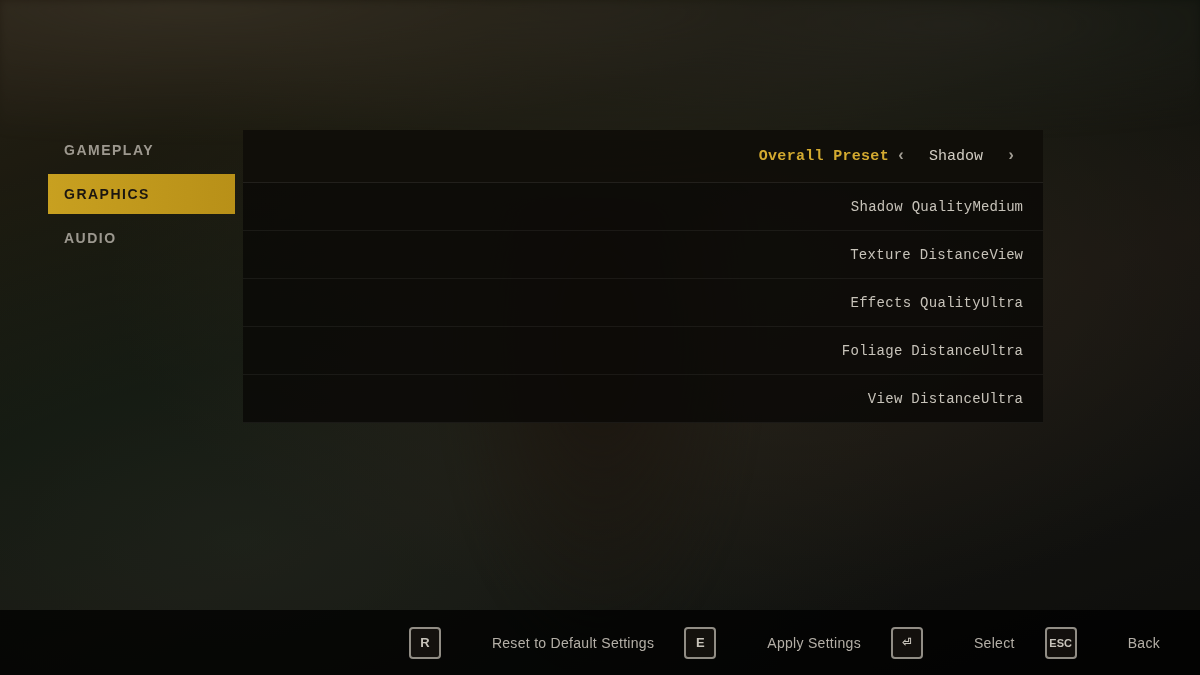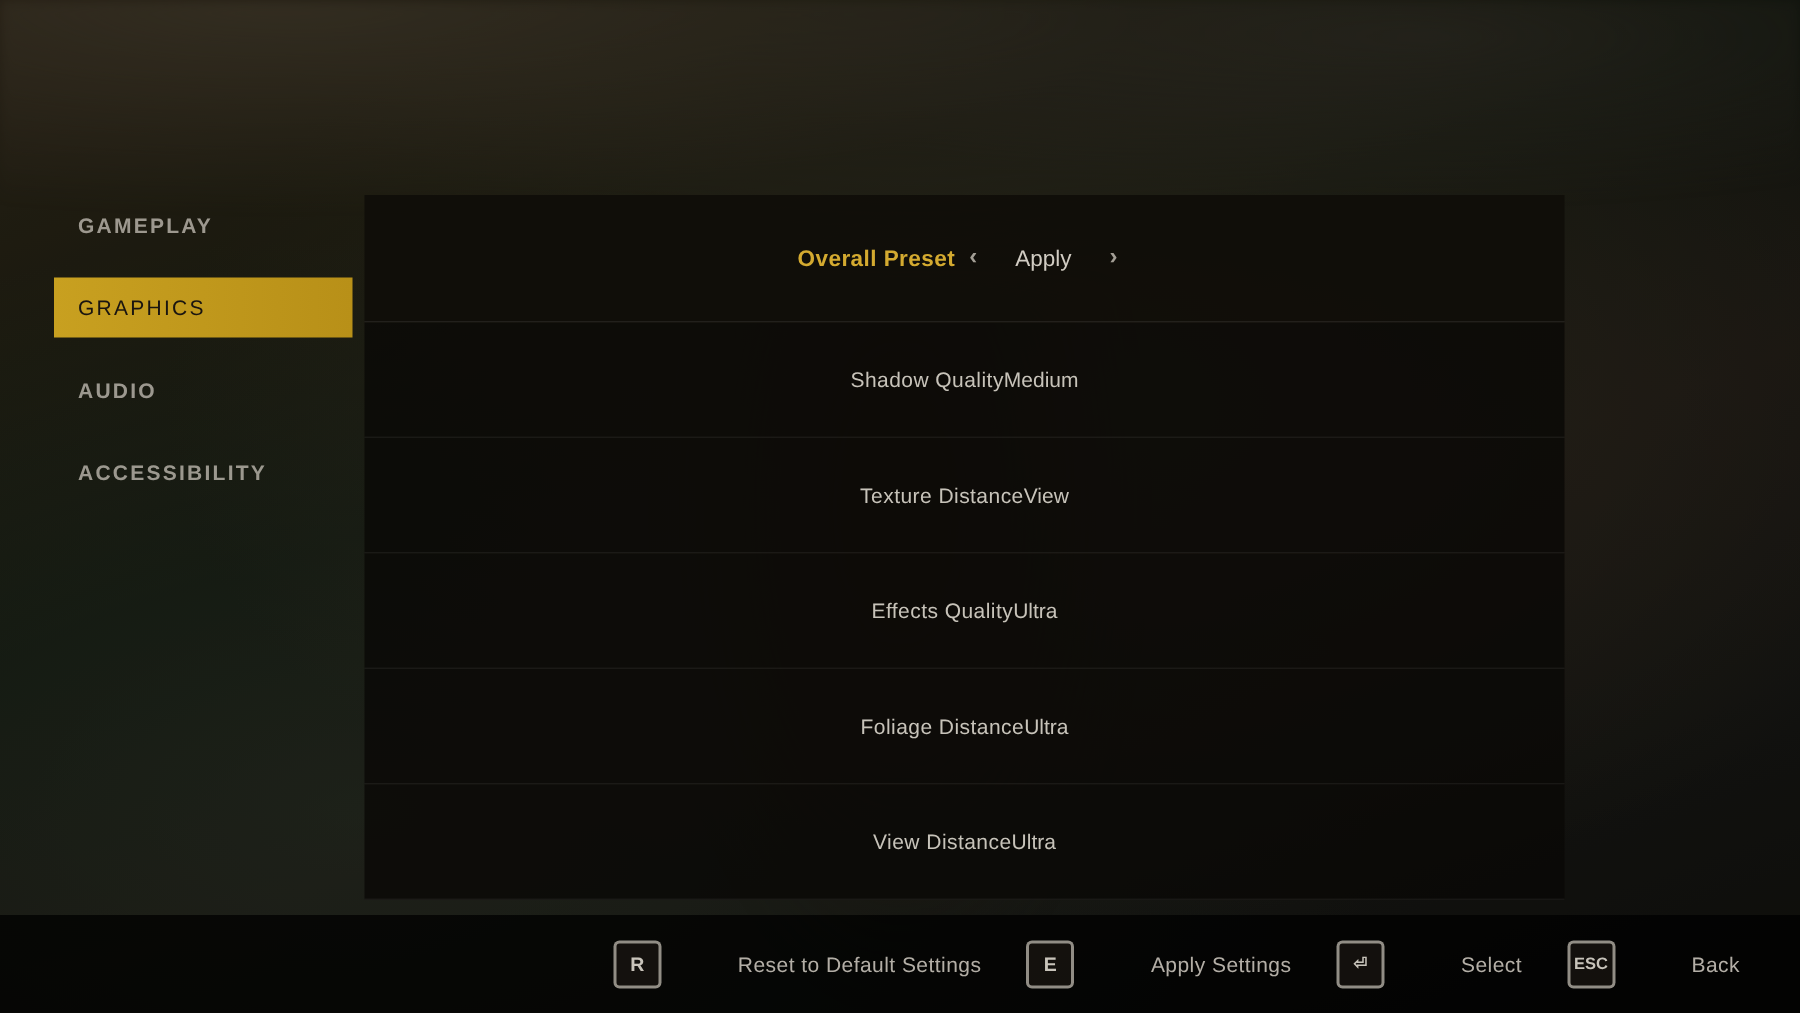--- a/index.html
+++ b/index.html
@@ -61,56 +61,57 @@
       display: flex;
       align-items: flex-start;
       padding-top: 130px;
     }
 
     
     .sidebar {
       width: 235px;
       display: flex;
       flex-direction: column;
-      gap: 15px;
-      padding-left: 36px;
+      gap: 4px;
+      padding-left: 48px;
     }
 
     .sidebar-item {
       padding: 12px 16px 12px 16px;
       font-size: 14px;
       font-weight: 600;
       letter-spacing: 1.5px;
       text-transform: uppercase;
       cursor: pointer;
       color: rgba(200,195,185,0.75);
       position: relative;
     }
 
     .sidebar-item.active {
       background: linear-gradient(90deg, #c8a020 0%, #b89018 100%);
       color: #1a1510;
-      font-weight: 400;
+      font-weight: 700;
     }
 
     
     .main-panel {
       flex: 1;
       max-width: 800px;
       margin-left: 8px;
     }
 
     .settings-row {
       display: flex;
       align-items: center;
-      justify-content: center;
-      padding: 30px 20px;
+      justify-content: flex-end;
+      padding: 14px 20px;
       border-bottom: 1px solid rgba(255,255,255,0.06);
       background: rgba(10,8,6,0.82);
       min-height: 48px;
+      font-family: Liberation Mono, monospace;
     }
 
     .settings-row:first-child {
       background: rgba(15,12,8,0.88);
       border-bottom: 1px solid rgba(255,255,255,0.08);
     }
 
     .settings-row .row-label {
       font-size: 14px;
       color: rgba(220,215,205,0.9);
@@ -206,32 +207,29 @@
   <nav class="sidebar">
     <div class="sidebar-item">
       <span>GAMEPLAY</span>
     </div>
     <div class="sidebar-item active">
       <span>GRAPHICS</span>
     </div>
     <div class="sidebar-item">
       <span>AUDIO</span>
     </div>
-    <div class="sidebar-item">
-      <span>ACCESSIBILITY</span>
-    </div>
   </nav>
 
   <div class="main-panel">
 
     <div class="settings-row">
       <span class="row-label">Overall Preset</span>
       <div class="row-value">
         <span class="arrow-btn">‹</span>
-        <span>Apply</span>
+        <span>Shadow</span>
         <span class="arrow-btn">›</span>
       </div>
     </div>
 
 
     <div class="settings-row">
       <span class="row-label">Shadow Quality</span>
       <div class="row-value">
         <span>Medium</span>
       </div>

